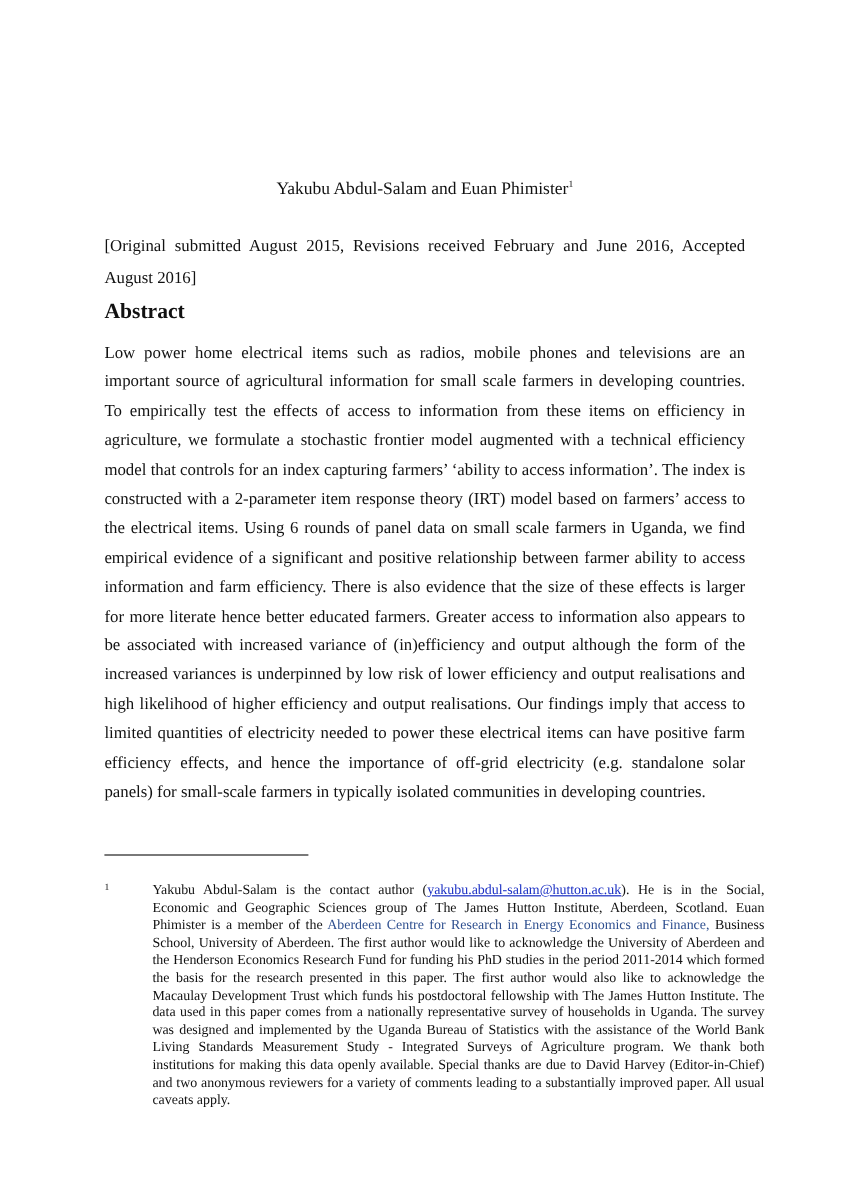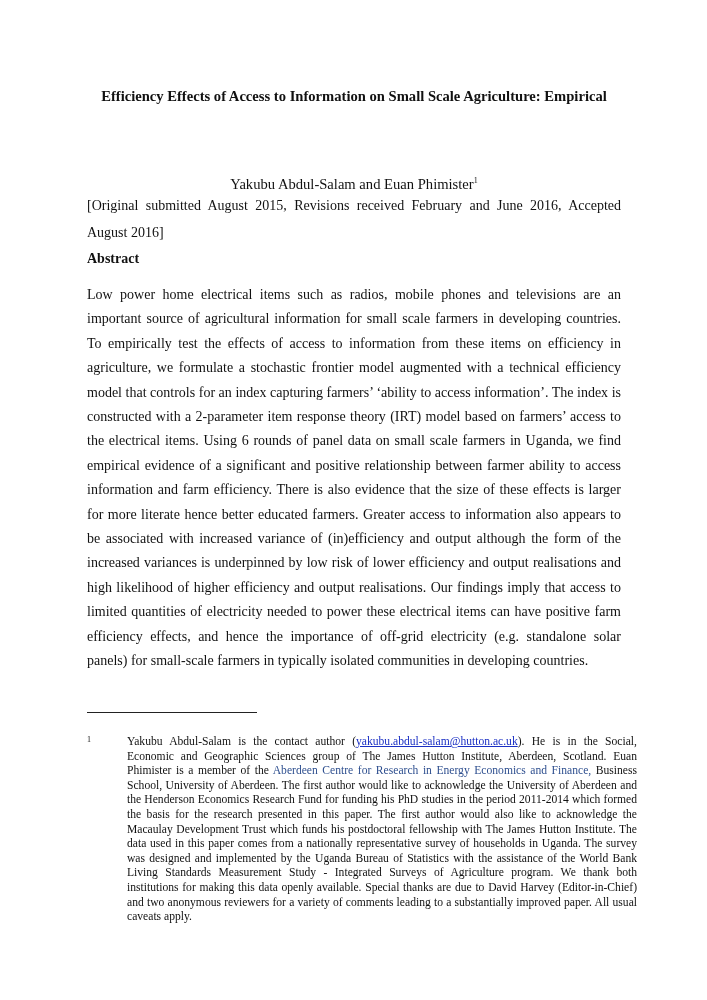--- a/index.html
+++ b/index.html
@@ -32,21 +32,20 @@
       line-height: 27px;
     }
     .authors {
       position: absolute;
       top: 148px;
       left: 0;
       width: 534px;
       text-align: center;
       font-size: 14.6px;
       line-height: 20px;
-      margin-top: 26px;
     }
     .authors sup {
       font-size: 8px;
       vertical-align: 6px;
       line-height: 0;
     }
     .history {
       position: absolute;
       top: 192px;
       left: 0;
@@ -54,21 +53,21 @@
       font-size: 14px;
       line-height: 27px;
       text-align: justify;
       text-align-last: left;
     }
     .abstract-heading {
       position: absolute;
       top: 249px;
       left: 0;
       font-weight: bold;
-      font-size: 14px;
+      font-size: 18px;
       line-height: 20px;
     }
     .abstract-body {
       position: absolute;
       top: 283px;
       left: 0;
       width: 534px;
       font-size: 14px;
       line-height: 24.4px;
       text-align: justify;
@@ -110,21 +109,20 @@
     .org-link {
       color: #2e4f8f;
     }
   </style>
 </head>
 <body>
 
 <div class="page">
 
   <div class="title">
-    <div>Efficiency Effects of Access to Information on Small Scale Agriculture: Empirical</div>
   </div>
 
   <div class="authors">
     <span>Yakubu Abdul-Salam and Euan Phimister</span><sup>1</sup>
   </div>
 
   <div class="history">[Original submitted August 2015, Revisions received February and June 2016, Accepted August 2016]</div>
 
   <div class="abstract-heading">Abstract</div>
 

